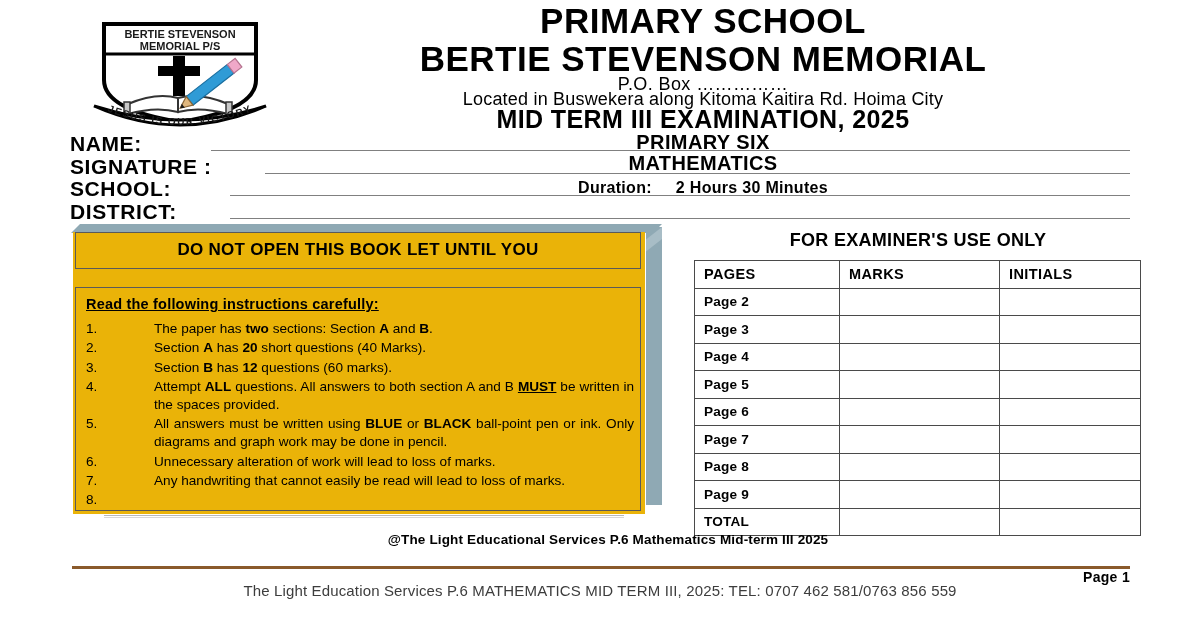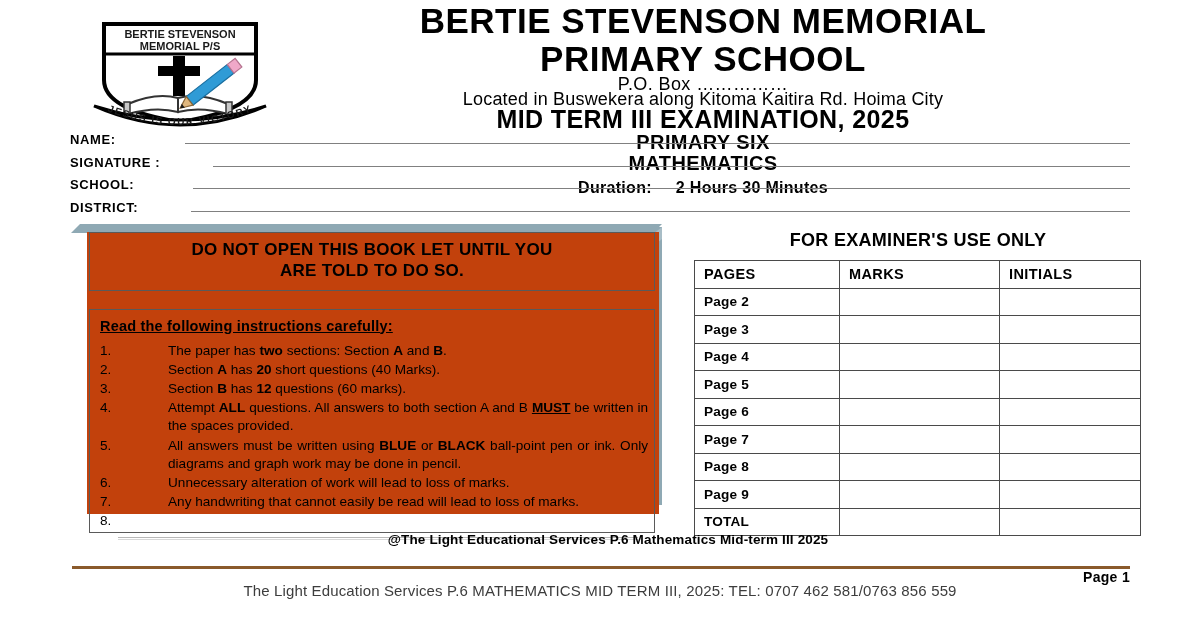--- a/index.html
+++ b/index.html
@@ -64,21 +64,21 @@
     font-size: 16px;
     margin-top: 5px;
     letter-spacing: 0.3px;
   }
   .duration .gap { display: inline-block; width: 24px; }
 
   
   .fields { position: absolute; left: 70px; top: 132px; width: 1060px; }
   .field-row {
     display: flex; align-items: baseline;
-    font-weight: bold; font-size: 13px;
+    font-weight: bold; font-size: 21px;
     letter-spacing: 0.6px;
     height: 20px;
     margin-bottom: 2.5px;
     gap: 47px;
   }
   .field-label { white-space: pre; }
   .field-line {
     flex: 1;
     border-bottom: 1.3px solid #808080;
     height: 12px;
@@ -102,22 +102,22 @@
     position: absolute; right: 0px; top: 3px; width: 16px; height: 278px;
     background: #8fa9b4;
   }
   .slab-right-bevel {
     position: absolute; right: 0px; top: 3px; width: 16px; height: 12px;
     background: #a8bdc6;
     transform: skewY(-38deg);
     transform-origin: right top;
   }
   .instr-face {
-    position: absolute; left: 15px; top: 8px; width: 572px; height: 282px;
-    background: #c2410c;
+    position: absolute; left: 1px; top: 8px; width: 572px; height: 282px;
+    background: #eab308;
   }
 
   .donot-box {
     margin: 0px 4px 0 2px;
     border: 1.2px solid #5a5a5a;
     padding: 6px 10px 8px 10px;
     text-align: center;
   }
   .donot-line {
     font-weight: bold;
@@ -243,22 +243,22 @@
 
         <path d="M22 88 Q108 126 194 88 Q108 116 22 88 Z" fill="#ffffff" stroke="#000000" stroke-width="3"></path>
         <path id="mottoPath" d="M32 92 Q108 122 184 92" fill="none" stroke="none"></path>
         <text font-family="Liberation Sans, sans-serif" font-size="10" font-weight="bold" fill="#1a1a1a" letter-spacing="1.6">
           <textPath href="#mottoPath" startOffset="50%" text-anchor="middle">JESUS IS OUR VICTORY</textPath>
         </text>
       </svg>
     </div>
 
     <div class="head-text">
+      <div class="school-name">PRIMARY SCHOOL</div>
       <div class="school-name">BERTIE STEVENSON MEMORIAL</div>
-      <div class="school-name">PRIMARY SCHOOL</div>
       <div class="pobox">P.O. Box ……………</div>
       <div class="located">Located in Buswekera along Kitoma Kaitira Rd. Hoima City</div>
       <div class="exam-line">MID TERM III EXAMINATION, 2025</div>
       <div class="class-line">PRIMARY SIX</div>
       <div class="subject-line">MATHEMATICS</div>
       <div class="duration"><span>Duration:</span><span class="gap"></span><span>2 Hours 30 Minutes</span></div>
     </div>
   </div>
 
   <div class="fields">
@@ -283,21 +283,20 @@
   <div class="mid">
 
     <div class="instr-wrap">
       <div class="slab-top"></div>
       <div class="slab-right"></div>
       <div class="slab-right-bevel"></div>
 
       <div class="instr-face">
         <div class="donot-box">
           <div class="donot-line">DO NOT OPEN THIS BOOK LET UNTIL YOU</div>
-          <div class="donot-line">ARE TOLD TO DO SO.</div>
         </div>
 
         <div class="instr-box">
           <div class="instr-title">Read the following instructions carefully:</div>
           <div id="instr-list">
               <div class="instr-item">
                 <span class="instr-num">1.</span>
                 <span class="instr-text">The paper has <b>two</b> sections: Section <b>A</b> and <b>B</b>.</span>
               </div>
               <div class="instr-item">

